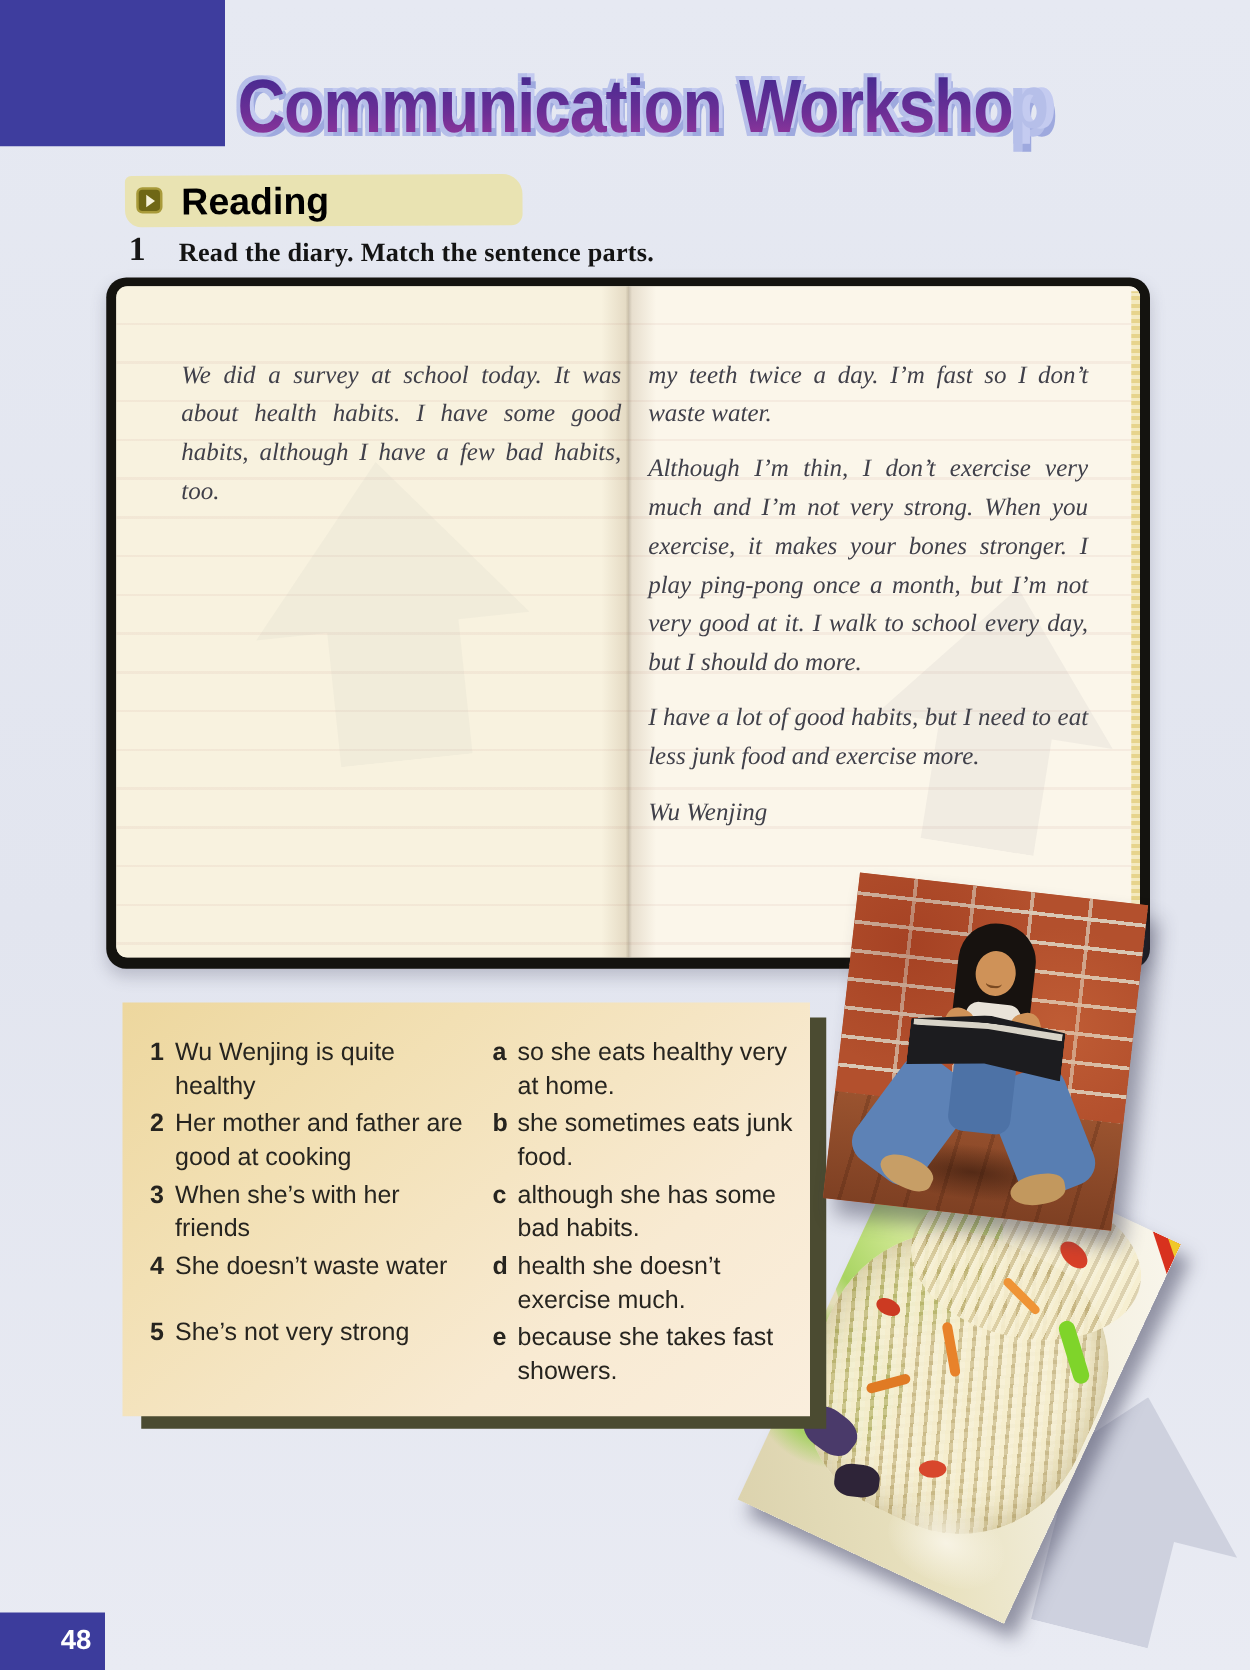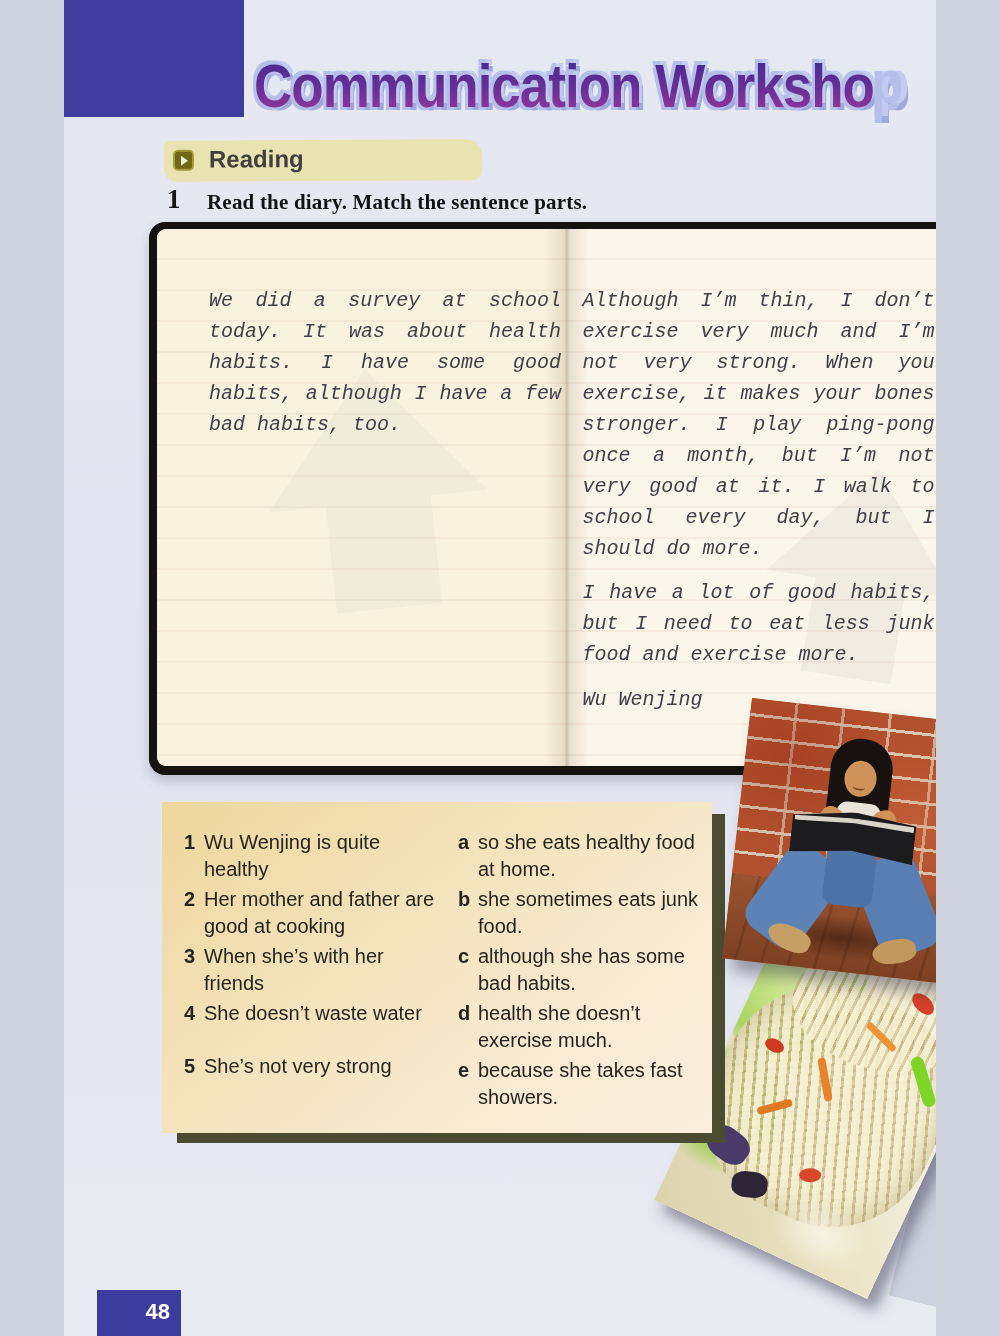--- a/index.html
+++ b/index.html
@@ -1,60 +1,60 @@
 <!DOCTYPE html>
 <html><head>
 <meta charset="utf-8">
 <style>
   html,body{margin:0;padding:0;background:#cfd3de;}
-  .page{position:relative;width:872px;height:1336px;margin:0 auto;overflow:hidden;
+  .page{position:relative;width:1000px;height:1336px;margin:0 auto;overflow:hidden;
         background:linear-gradient(180deg,#e6e9f2 0%,#e2e5ef 55%,#e9ebf3 100%);
         font-family:"Liberation Sans",sans-serif;}
   
   .corner-block{position:absolute;left:0;top:0;width:180px;height:117px;background:#3e3d9e;}
-  .pagenum-block{position:absolute;left:0;top:1290px;width:84px;height:46px;background:#3c3c9c;margin-left:33px;}
+  .pagenum-block{position:absolute;left:0;top:1290px;width:84px;height:46px;background:#3c3c9c;}
   .pagenum-block span{position:absolute;right:11px;top:9px;font-weight:700;font-size:22px;color:#ffffff;}
   
   .title-wrap{position:absolute;left:190px;top:44px;width:620px;height:78px;}
   .title-layer{position:absolute;left:0;top:0;width:100%;text-align:center;
         font-weight:700;font-size:53px;line-height:74px;letter-spacing:-1px;
         transform:scaleY(1.14);transform-origin:top center;white-space:nowrap;}
   .title-shadow{color:transparent;
         text-shadow:-3px -3px 0 #b6bfe9,3px -3px 0 #c4cbf0,-3px 3px 0 #b6bfe9,4px 3px 0 #9ea9de;}
   .title-main{background:linear-gradient(180deg,#38288e 5%,#6c2f96 55%,#a83a9e 95%);
         -webkit-background-clip:text;background-clip:text;color:transparent;}
   
   .reading-bar{position:absolute;left:100px;top:140px;width:318px;height:41px;
         background:#e9e3b2;border-radius:5px 16px 9px 13px;transform:rotate(-.3deg);}
   .reading-icon{position:absolute;left:9px;top:9px;width:21px;height:21px;background:#6f6716;
         border:2px solid #a89a3a;border-radius:5px;box-sizing:border-box;}
   .reading-icon .tri{position:absolute;left:6px;top:4px;width:0;height:0;
         border-left:7px solid #f5f2da;border-top:5px solid transparent;border-bottom:5px solid transparent;}
-  .reading-label{position:absolute;left:45px;top:5px;font-weight:700;font-size:24px;color:#404040;}
+  .reading-label{position:absolute;left:45px;top:5px;font-weight:700;font-size:30px;color:#000000;}
   
   .ex-num{position:absolute;left:103px;top:184px;font-family:"Liberation Serif",serif;
         font-weight:700;font-size:27px;color:#161616;}
   .ex-instr{position:absolute;left:143px;top:190px;font-family:"Liberation Serif",serif;
         font-weight:700;font-size:21px;color:#141414;letter-spacing:.2px;}
   
   .book{position:absolute;left:85px;top:222px;width:835px;height:553px;background:#14130f;
         border-radius:16px;z-index:1;box-shadow:0 6px 12px rgba(70,70,95,.25);}
   .pages{position:absolute;left:8px;top:7px;right:8px;bottom:9px;border-radius:9px;overflow:hidden;background:#f9f3e2;}
   .bpage{position:absolute;top:0;bottom:0;width:50%;
         background-image:repeating-linear-gradient(180deg,transparent 0 29px,rgba(205,160,150,.13) 29px 31px);}
   .bpage.l{left:0;background-color:#f8f2df;}
   .bpage.r{right:0;background-color:#fbf6ea;}
   .spine{position:absolute;left:50%;top:0;bottom:0;width:44px;margin-left:-22px;
         background:linear-gradient(90deg,rgba(150,120,80,0) 0%,rgba(130,100,60,.16) 44%,rgba(90,70,40,.3) 50%,rgba(130,100,60,.16) 56%,rgba(150,120,80,0) 100%);}
   .edge-right{position:absolute;right:0;top:4px;bottom:4px;width:7px;
         background:repeating-linear-gradient(0deg,#e7d48c 0 3px,#f4eac0 3px 6px);}
   .dcol{position:absolute;top:56px;width:352px;z-index:2;}
   .dcol.l{left:52px;}
   .dcol.r{left:16px;}
-  .dcol p{margin:0 0 13px 0;font-family:Liberation Mono, monospace;font-style:italic;
+  .dcol p{margin:0 0 13px 0;font-family:Liberation Serif, serif;font-style:italic;
         font-size:20px;line-height:31px;color:#40404a;text-align:justify;}
   .dcol p.sig{text-align:left;margin-top:14px;}
   .wm{position:absolute;background:#8f949c;
         clip-path:polygon(50% 0%,100% 55%,74% 55%,74% 100%,26% 100%,26% 55%,0% 55%);}
   .wm1{left:110px;top:140px;width:220px;height:240px;opacity:.06;transform:rotate(-6deg);}
   .wm2{left:200px;top:240px;width:190px;height:210px;opacity:.09;transform:rotate(9deg);}
   .wm3{left:795px;top:1115px;width:200px;height:195px;background:#c9cdda;opacity:.85;z-index:0;transform:rotate(14deg);}
   
   .match-box{position:absolute;left:98px;top:802px;width:550px;height:331px;z-index:5;
         background:linear-gradient(140deg,#edd79e 0%,#f2e0b4 30%,#f8ead2 70%,#faeedd 100%);
@@ -163,20 +163,21 @@
     <div class="pages">
       <div class="bpage l">
         <div class="wm wm1"></div>
         <div class="dcol l">
           <p>We did a survey at school today. It was about health habits. I have some good habits, although I have a few bad habits, too.</p>
         </div>
       </div>
       <div class="bpage r">
         <div class="wm wm2"></div>
         <div class="dcol r">
+          <p>my teeth twice a day. I’m fast so I don’t waste water.</p>
           <p>Although I’m thin, I don’t exercise very much and I’m not very strong. When you exercise, it makes your bones stronger. I play ping-pong once a month, but I’m not very good at it. I walk to school every day, but I should do more.</p>
           <p>I have a lot of good habits, but I need to eat less junk food and exercise more.</p>
           <p class="sig">Wu Wenjing</p>
         </div>
         <div class="edge-right"></div>
       </div>
       <div class="spine"></div>
     </div>
   </div>
 
@@ -221,21 +222,21 @@
           <span>She doesn’t waste water</span>
         </div>
       <div class="mi gap">
           <b>5</b>
           <span>She’s not very strong</span>
         </div>
     </div>
     <div class="mcol r">
       <div class="mi">
           <b>a</b>
-          <span>so she eats healthy food at home.</span>
+          <span>so she eats healthy very at home.</span>
         </div>
       <div class="mi">
           <b>b</b>
           <span>she sometimes eats junk food.</span>
         </div>
       <div class="mi">
           <b>c</b>
           <span>although she has some bad habits.</span>
         </div>
       <div class="mi">

